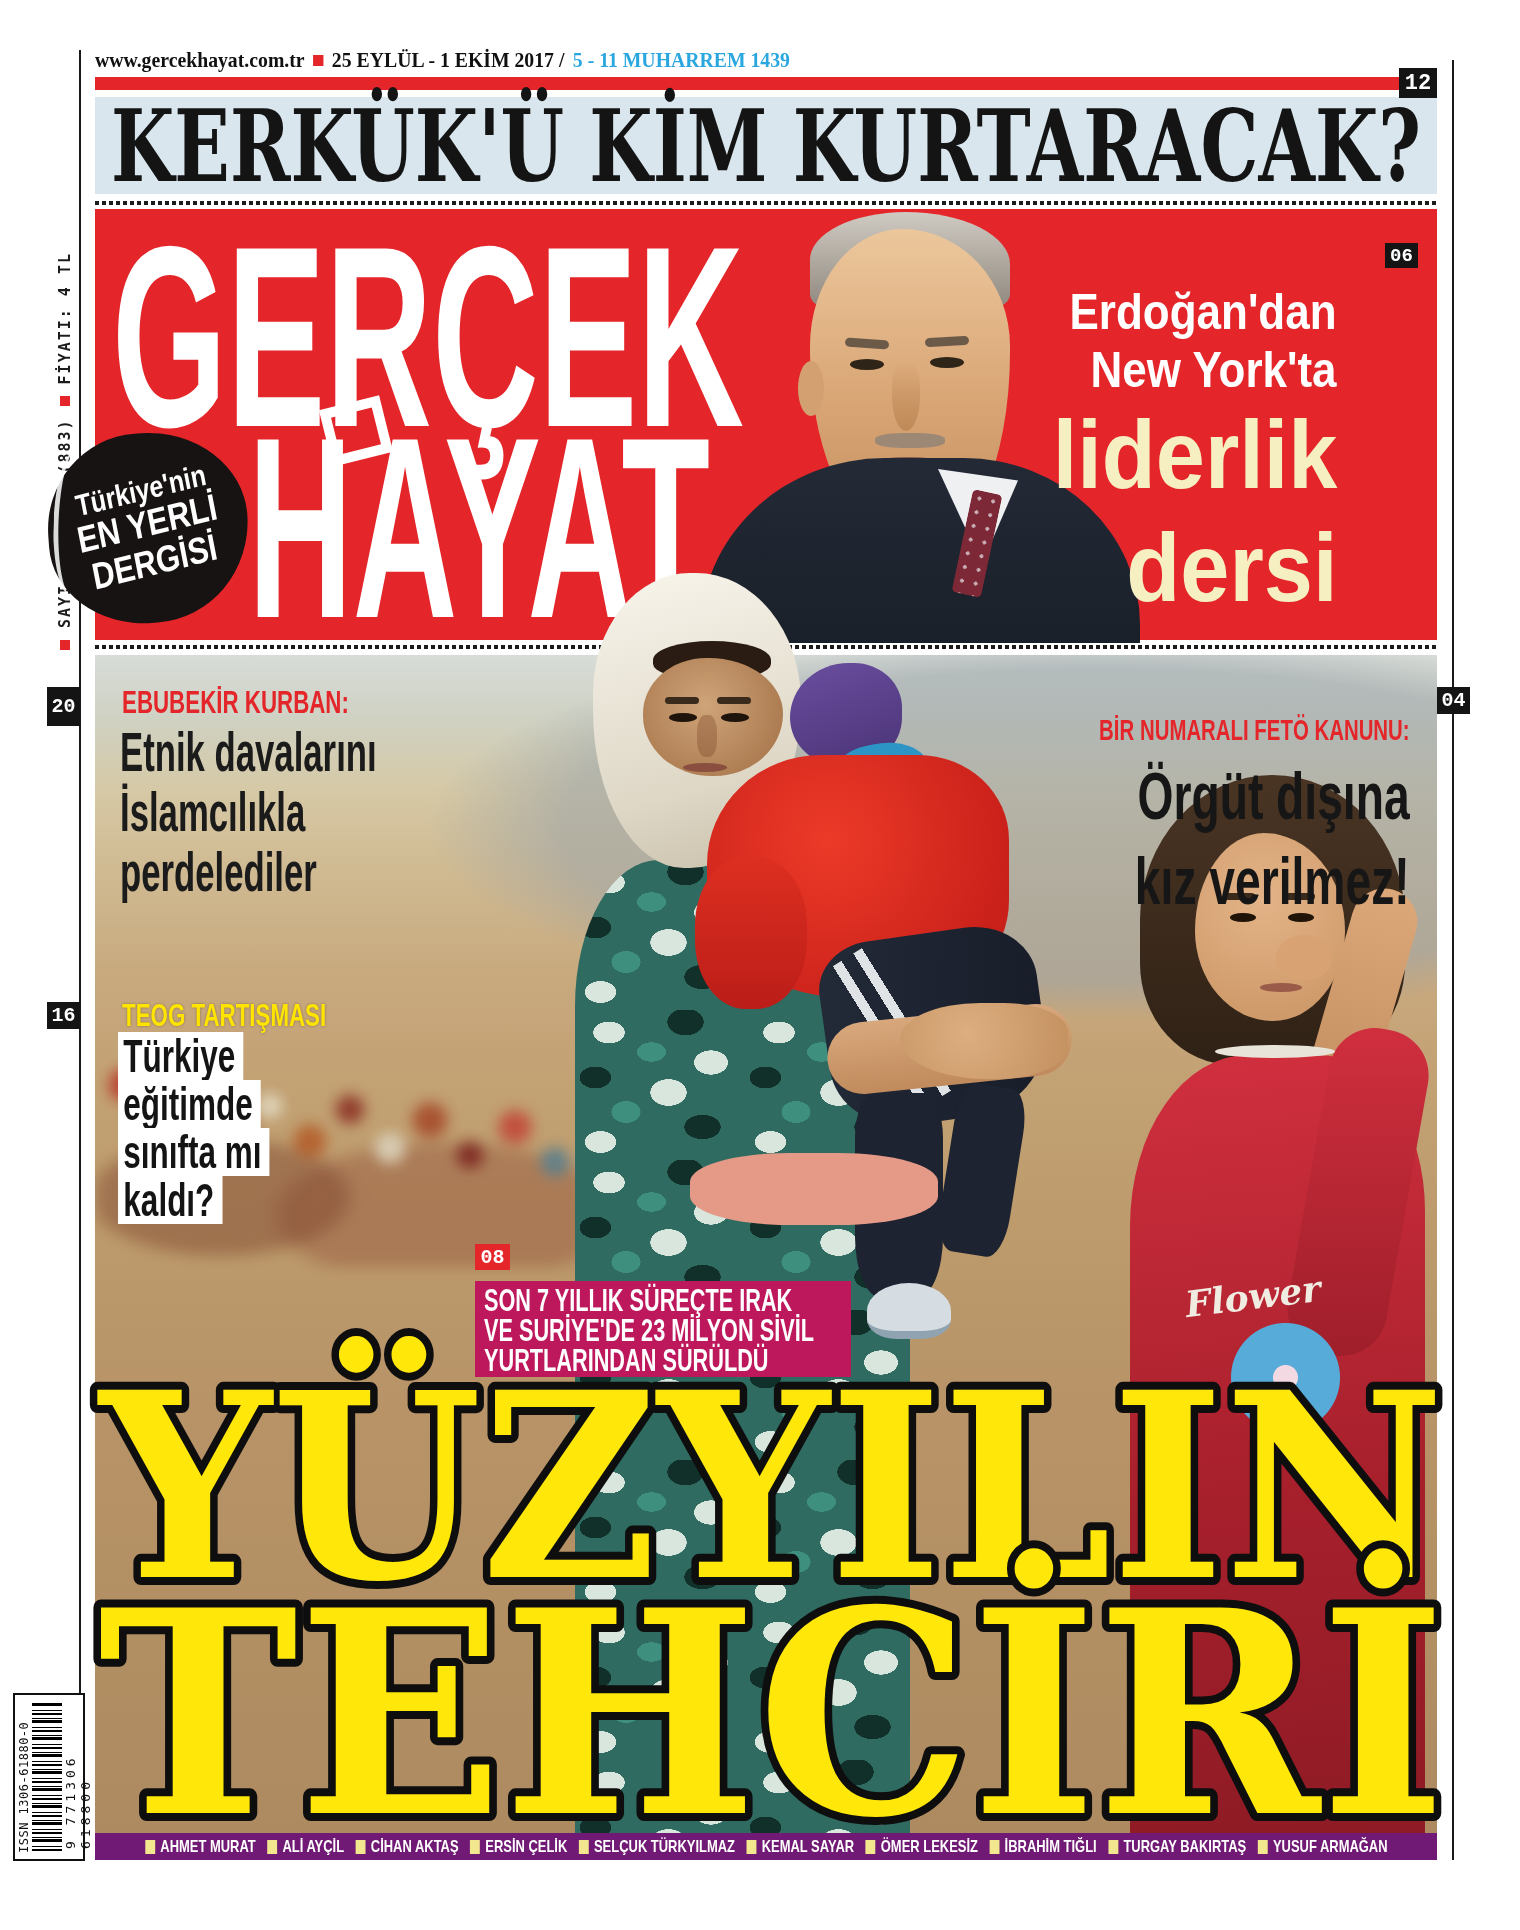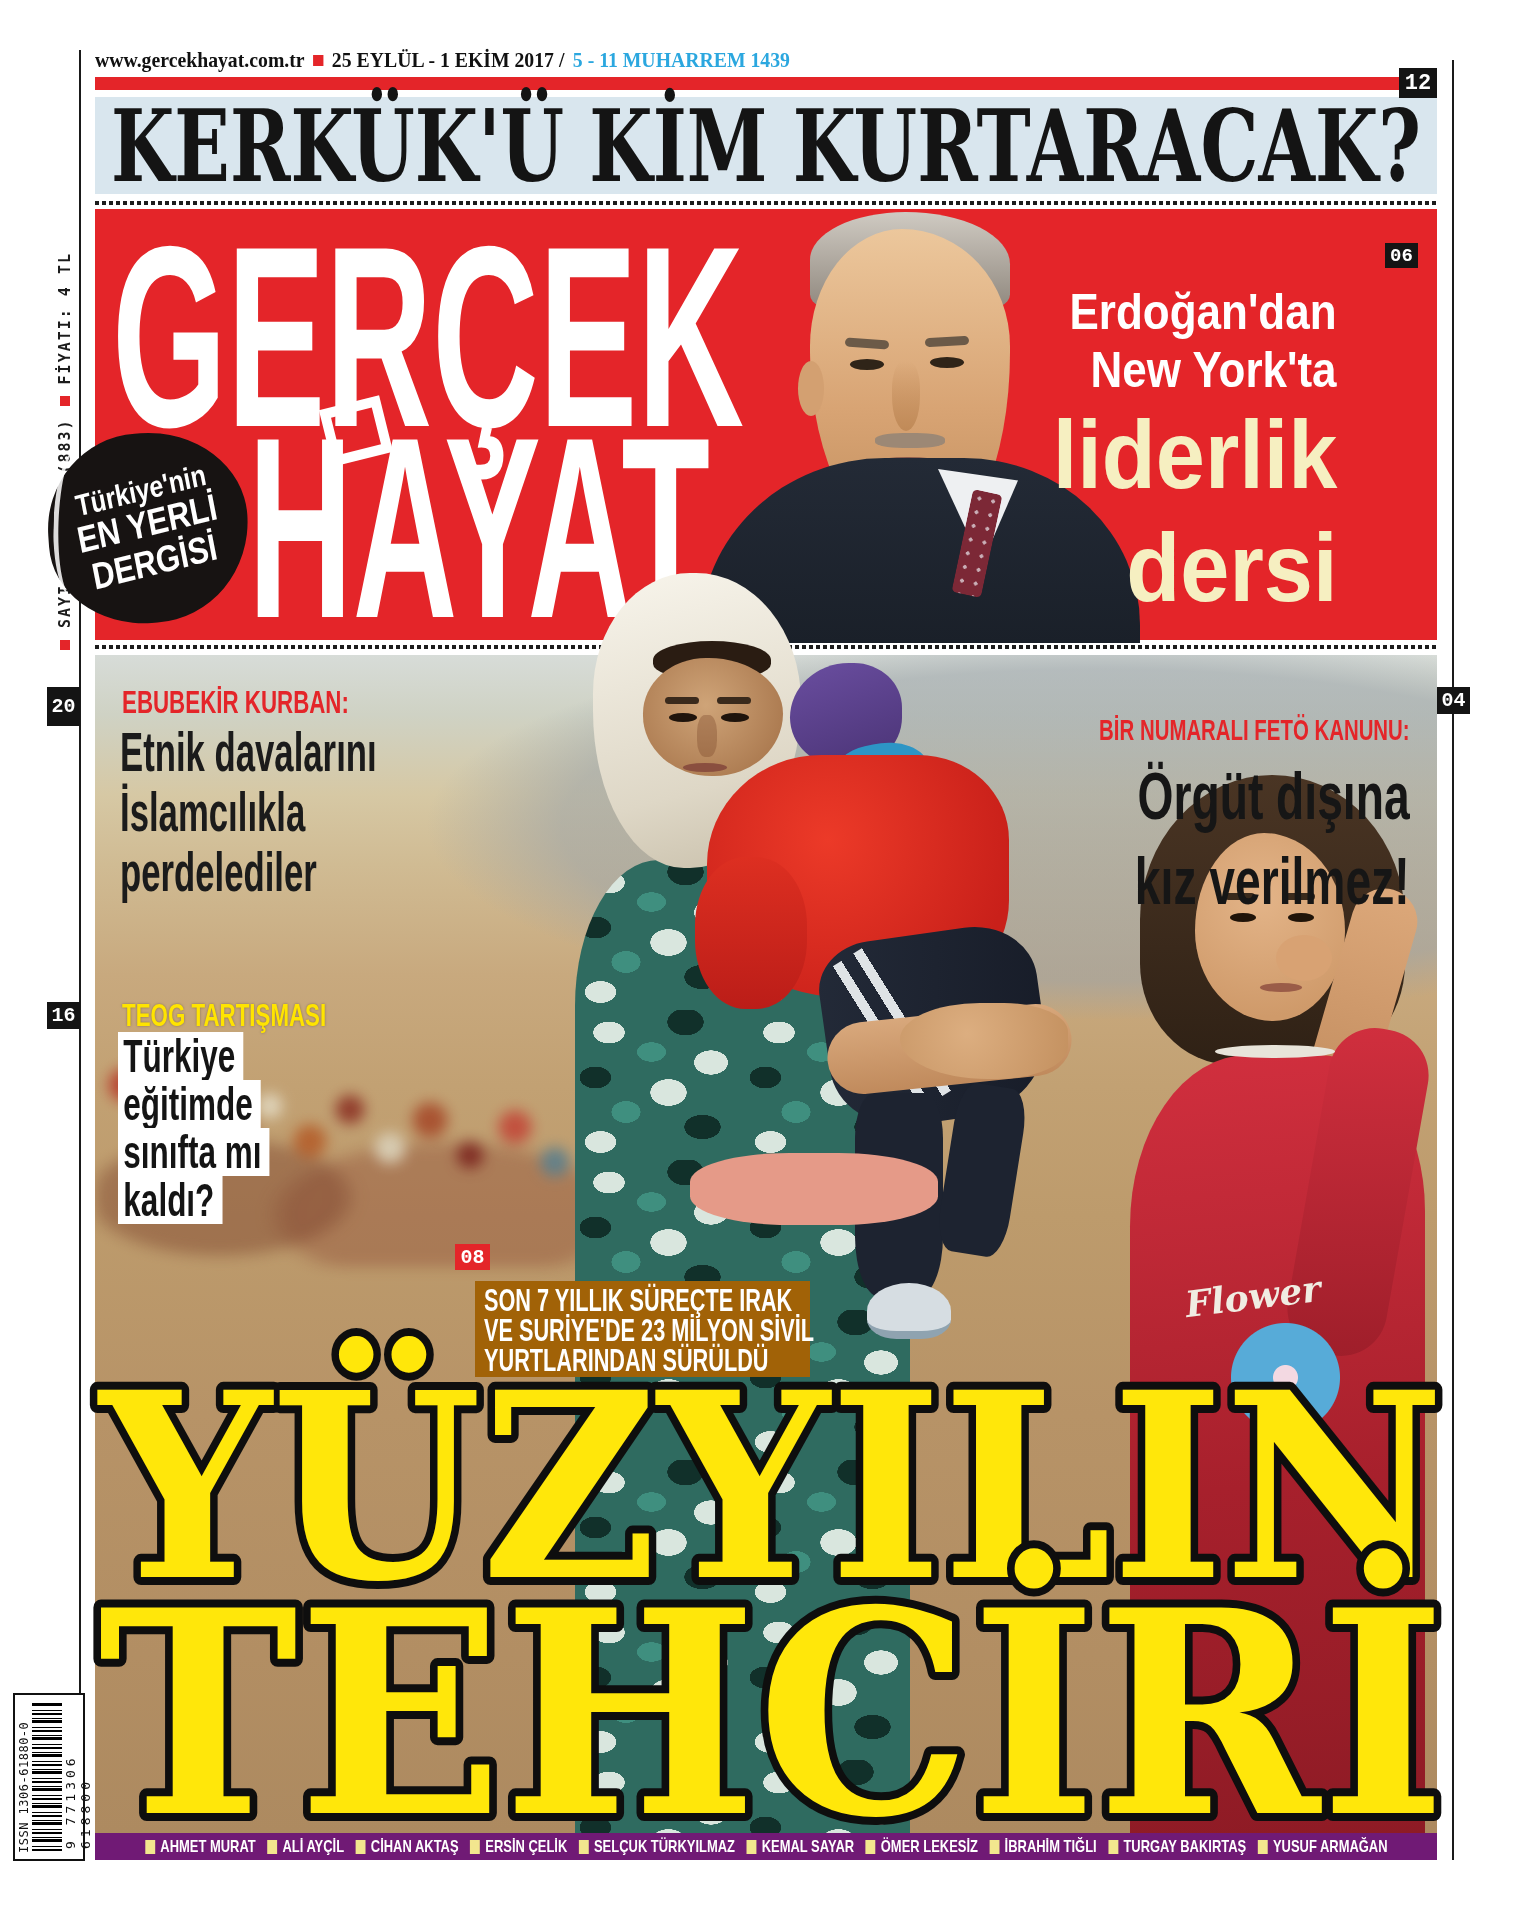--- a/index.html
+++ b/index.html
@@ -66,21 +66,21 @@
   .tl-lines{position:absolute;left:120px;top:722px;font-weight:bold;font-size:56px;line-height:60px;
     color:#1b1b1b;transform:scaleX(.62);transform-origin:left top;white-space:nowrap;z-index:40;}
   .tr-wrap{position:absolute;right:110px;top:713px;text-align:right;z-index:40;}
   .tr-kick{font-weight:bold;font-size:30px;color:#e42529;transform:scaleX(.68);transform-origin:right top;white-space:nowrap;}
   .tr-lines{margin-top:7px;font-weight:bold;font-size:66px;line-height:85px;color:#161616;
     transform:scaleX(.70);transform-origin:right top;white-space:nowrap;}
   .teog-lines{position:absolute;left:118px;top:1032px;transform:scaleX(.67);transform-origin:left top;z-index:40;}
   .teog-lines .tline{height:48px;}
   .teog-lines span{display:inline-block;background:#fff;color:#141414;font-weight:bold;font-size:47px;
     line-height:48px;padding:0 12px 0 8px;white-space:nowrap;}
-  .deckbox{position:absolute;left:475px;top:1281px;width:335px;height:96px;background:#a16207;z-index:40;}
+  .deckbox{position:absolute;left:475px;top:1281px;width:376px;height:96px;background:#be185d;z-index:40;}
   .deckbox .dl{position:absolute;left:9px;top:5px;color:#fff;font-weight:bold;font-size:31px;line-height:30px;
     transform:scaleX(.70);transform-origin:left top;white-space:nowrap;}
   
   .footer{position:absolute;left:95px;top:1833px;width:1342px;height:27px;background:#701a75;z-index:60;overflow:hidden;}
   .footer-in{width:1762px;height:27px;display:flex;align-items:center;justify-content:center;gap:15px;
     transform:scaleX(.762);transform-origin:left center;}
   .auth{display:flex;align-items:center;gap:7px;color:#fff;font-weight:bold;font-size:17px;white-space:nowrap;}
   .ysq{display:inline-block;width:13px;height:14px;background:#f2e68e;}
   
   .spine{position:absolute;left:52px;top:650px;width:600px;height:26px;transform:rotate(-90deg);
@@ -254,21 +254,21 @@
 
   <div class="badge" style="left:47px;top:1002px;width:33px;height:27px;font-size:20px;">16</div>
   <div class="kick" style="left:122px;top:998px;font-size:31px;color:#ffe400;text-shadow:0 0 3px rgba(0,0,0,.35);transform:scaleX(.72);z-index:40;">TEOG TARTIŞMASI</div>
   <div class="teog-lines">
     <div class="tline"><span>Türkiye</span></div>
     <div class="tline"><span>eğitimde</span></div>
     <div class="tline"><span>sınıfta mı</span></div>
     <div class="tline"><span>kaldı?</span></div>
   </div>
 
-  <div class="badge" style="left:455px;top:1244px;width:35px;height:26px;font-size:20px;background:#e42529;z-index:40;">08</div>
+  <div class="badge" style="left:475px;top:1244px;width:35px;height:26px;font-size:20px;background:#e42529;z-index:40;">08</div>
   <div class="deckbox">
     <div class="dl" style="top:5px;">SON 7 YILLIK SÜREÇTE IRAK</div>
     <div class="dl" style="top:35px;">VE SURİYE'DE 23 MİLYON SİVİL</div>
     <div class="dl" style="top:65px;">YURTLARINDAN SÜRÜLDÜ</div>
   </div>
 
   <svg class="yellow-title" style="left:86px;top:1368px;" width="1372" height="235" viewBox="0 0 1372 235">
     <text x="686" y="209" text-anchor="middle" font-family="DejaVu Serif, serif" font-weight="bold" font-size="256" textLength="1345" lengthAdjust="spacingAndGlyphs" fill="#ffe70a" stroke="#0e0e0e" stroke-width="16" stroke-linejoin="round" paint-order="stroke">YÜZYILIN</text>
   </svg>
   <svg class="yellow-title" style="left:86px;top:1592px;" width="1372" height="245" viewBox="0 0 1372 245">

